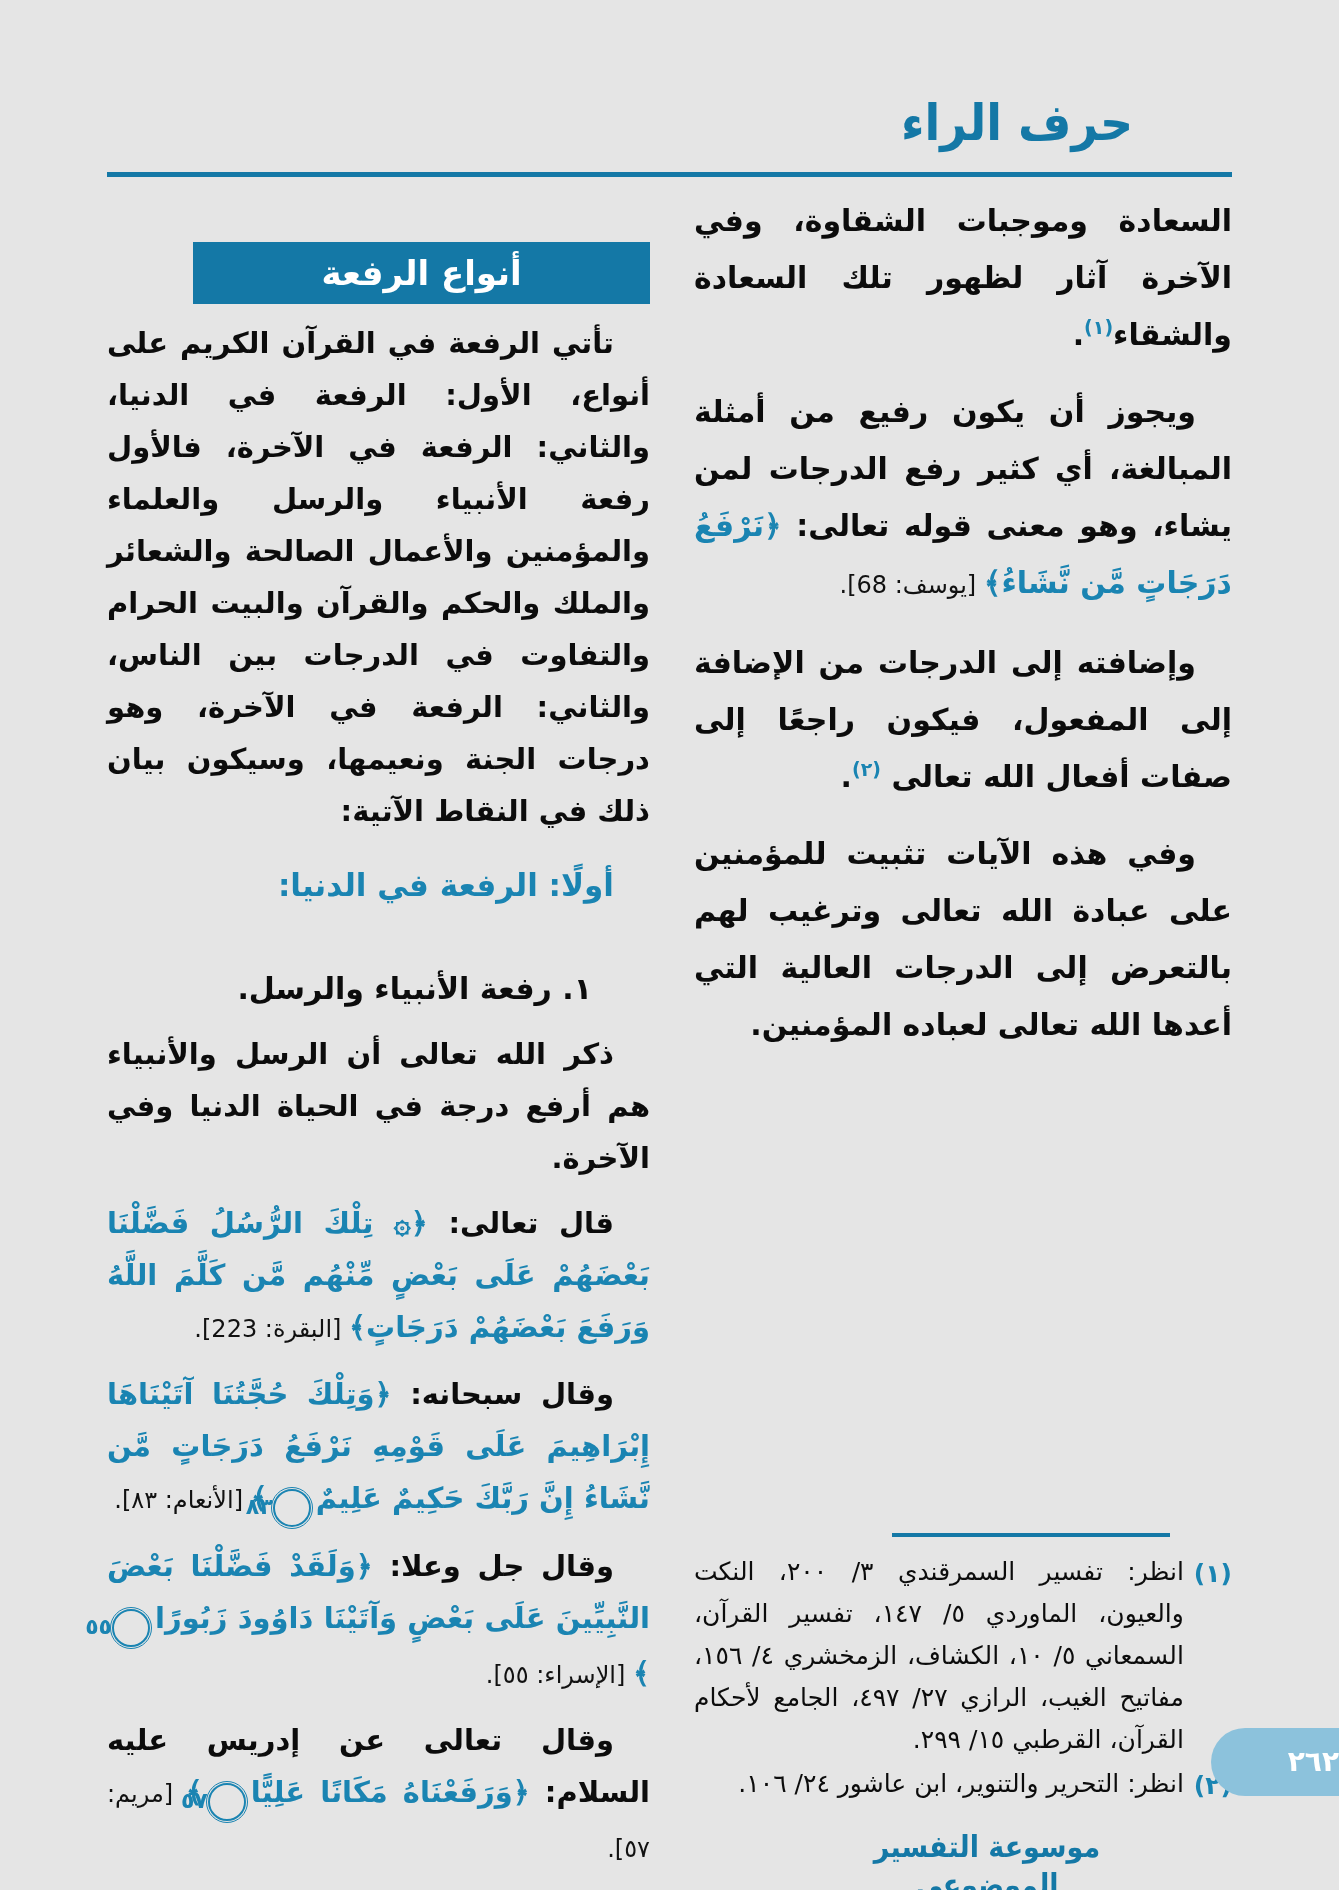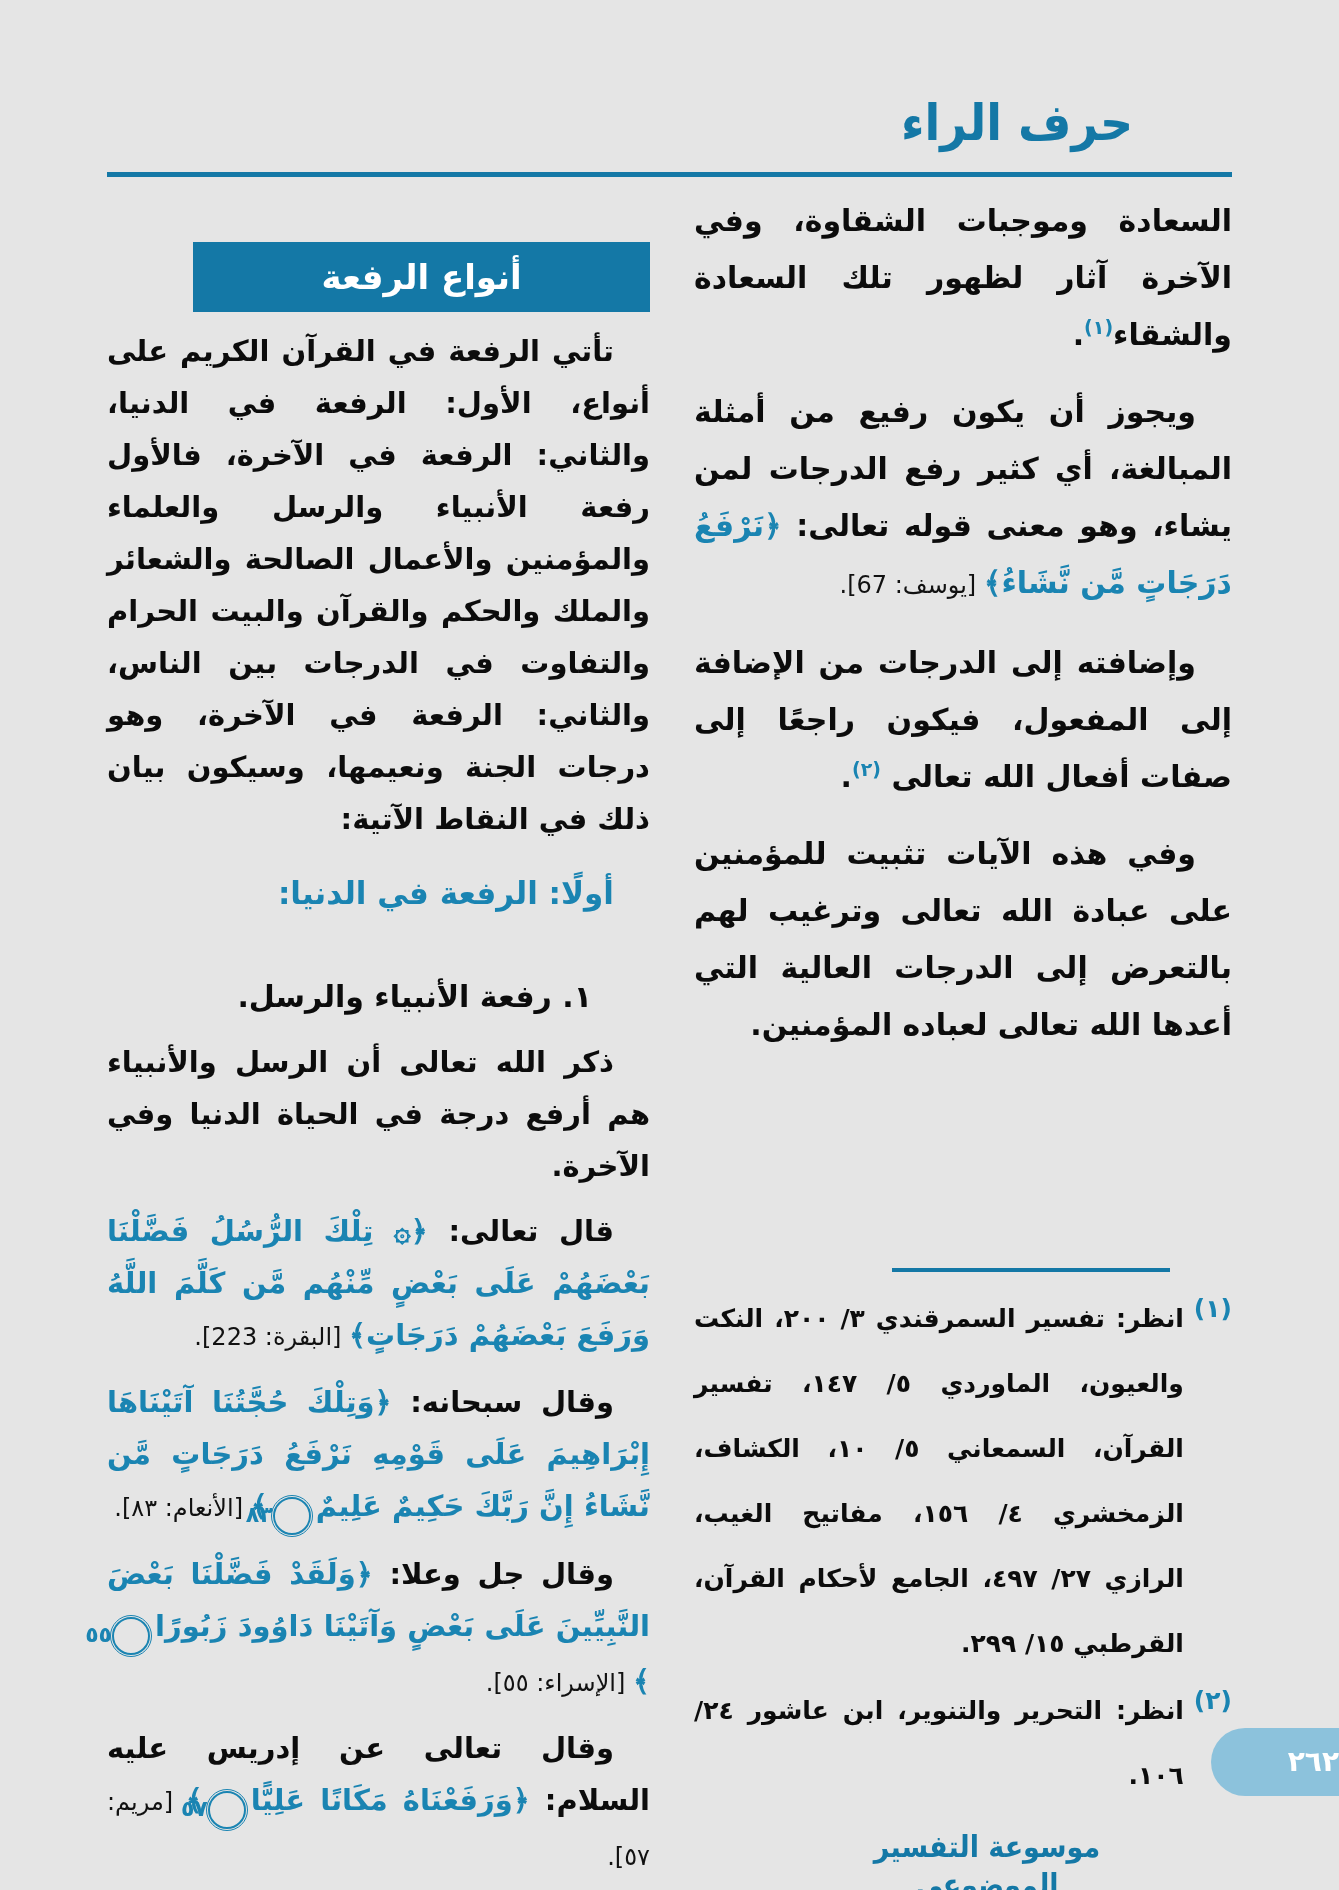--- a/index.html
+++ b/index.html
@@ -44,42 +44,42 @@
   .ayah-num{
     display:inline-block;width:34px;height:34px;line-height:32px;text-align:center;
     border:2px solid #1A84B2;outline:1px solid #1A84B2;outline-offset:1px;
     border-radius:50%;font-size:22px;color:#1A84B2;margin:0 5px;vertical-align:-6px;
     font-weight:bold;
   }
 
   
   .title-box{
     margin:50px 86px 0 0;margin-left:86px;margin-right:0;
-    height:70px;background:#1478A6;display:flex;align-items:center;justify-content:center;
+    height:62px;background:#1478A6;display:flex;align-items:center;justify-content:center;
   }
   .title-box span{color:#ffffff;font-size:34px;font-weight:bold;}
   .subheading{
     margin:22px 0 0 0;font-size:31px;line-height:52px;font-weight:bold;color:#1A84B2;
     text-indent:36px;text-align:justify;
   }
   .list-item{
     margin:52px 0 0 0;font-size:30px;line-height:52px;font-weight:bold;color:#0c0c0c;
     text-indent:58px;
   }
 
   
   .footnotes{position:absolute;bottom:32px;left:0;right:0;}
   .fn-sep{width:278px;height:4px;background:#1478A6;margin:0 62px 14px 0;}
   .footnote{display:flex;gap:10px;margin-top:2px;}
   .fn-marker{
     color:#1A84B2;font-size:25px;font-weight:bold;line-height:45px;white-space:nowrap;
     flex:0 0 auto;
   }
   .fn-text{
-    flex:1;font-size:25px;line-height:65px;font-weight:bold;color:#0c0c0c;text-align:justify;
+    flex:1;font-size:25px;line-height:42px;font-weight:normal;color:#0c0c0c;text-align:justify;
   }
 
   
   .publisher-logo{
     position:absolute;top:1832px;right:228px;width:248px;text-align:center;color:#1478A6;
   }
   .publisher-logo .l1{font-size:27px;font-weight:bold;line-height:34px;transform:scaleY(1.1);}
   .publisher-logo .l2{font-size:12px;font-weight:bold;margin-top:4px;}
   .page-number-badge{
     position:absolute;top:1728px;right:0;width:128px;height:68px;background:#8CC2DC;
@@ -94,21 +94,21 @@
 
   <div class="chapter-title">حرف الراء</div>
   <div class="header-rule"></div>
 
   <div class="columns">
 
     <div class="col col-right">
 
       <p class="body-p no-indent first-p"><span>السعادة وموجبات الشقاوة، وفي الآخرة آثار لظهور تلك السعادة والشقاء</span><span class="fnref">(١)</span><span>.</span></p>
 
-      <p class="body-p"><span>ويجوز أن يكون رفيع من أمثلة المبالغة، أي كثير رفع الدرجات لمن يشاء، وهو معنى قوله تعالى: </span><span class="quran">﴿نَرْفَعُ دَرَجَاتٍ مَّن نَّشَاءُ﴾</span><span class="ref"> [يوسف: 67].</span></p>
+      <p class="body-p"><span>ويجوز أن يكون رفيع من أمثلة المبالغة، أي كثير رفع الدرجات لمن يشاء، وهو معنى قوله تعالى: </span><span class="quran">﴿نَرْفَعُ دَرَجَاتٍ مَّن نَّشَاءُ﴾</span><span class="ref"> [يوسف: 68].</span></p>
 
       <p class="body-p"><span>وإضافته إلى الدرجات من الإضافة إلى المفعول، فيكون راجعًا إلى صفات أفعال الله تعالى </span><span class="fnref">(٢)</span><span>.</span></p>
 
       <p class="body-p">وفي هذه الآيات تثبيت للمؤمنين على عبادة الله تعالى وترغيب لهم بالتعرض إلى الدرجات العالية التي أعدها الله تعالى لعباده المؤمنين.</p>
 
       <div class="footnotes">
         <div class="fn-sep"></div>
         <div class="footnote">
           <span class="fn-marker">(١)</span>
           <span class="fn-text">انظر: تفسير السمرقندي ٣/ ٢٠٠، النكت والعيون، الماوردي ٥/ ١٤٧، تفسير القرآن، السمعاني ٥/ ١٠، الكشاف، الزمخشري ٤/ ١٥٦، مفاتيح الغيب، الرازي ٢٧/ ٤٩٧، الجامع لأحكام القرآن، القرطبي ١٥/ ٢٩٩.</span>

